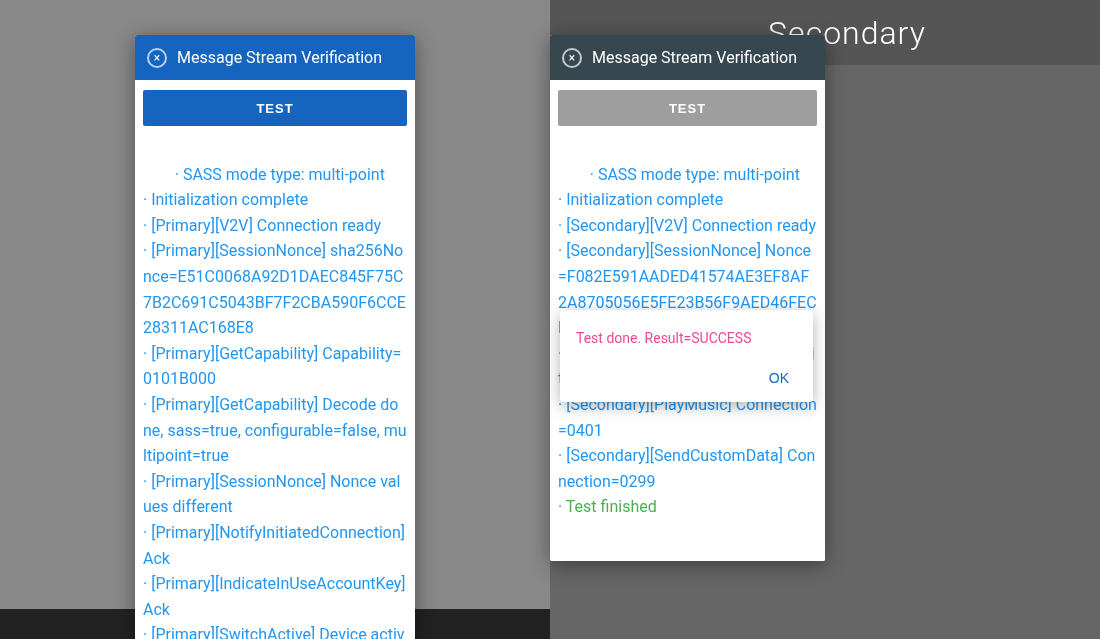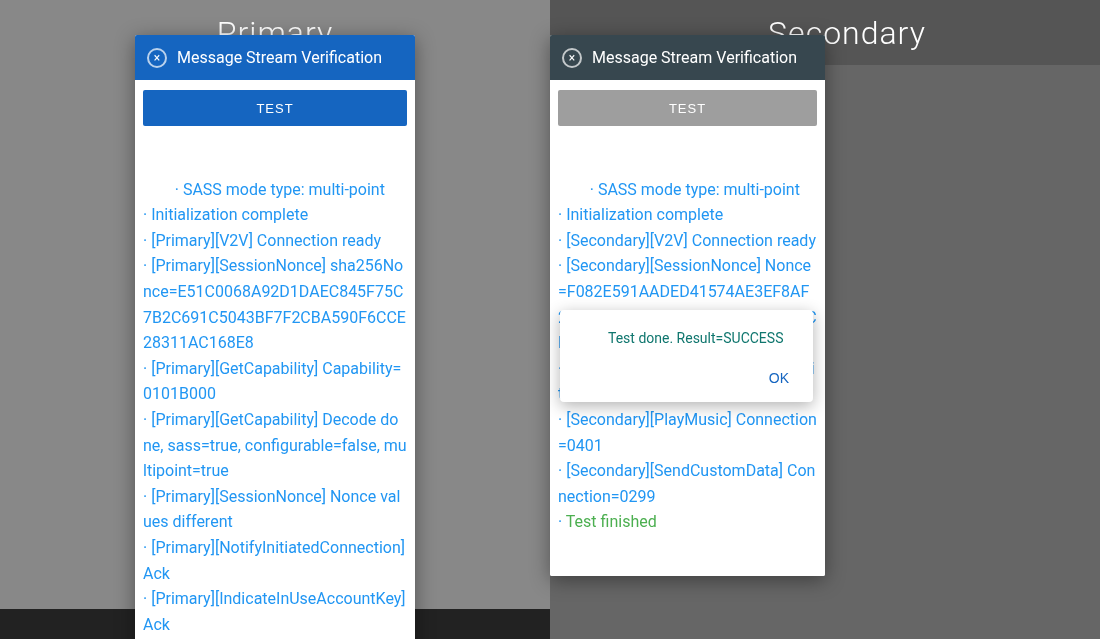--- a/index.html
+++ b/index.html
@@ -86,24 +86,24 @@
     }
 
     .test-button {
       width: 100%;
       height: 36px;
       background: #1565C0;
       color: #fff;
       border: none;
       border-radius: 2px;
       font-size: 13px;
-      font-weight: 400;
+      font-weight: 700;
       letter-spacing: 1px;
       cursor: pointer;
-      margin-bottom: 25px;
+      margin-bottom: 10px;
     }
 
     .test-button-disabled {
       background: #9E9E9E;
       cursor: default;
     }
 
     .log-area {
       font-size: 16px;
       line-height: 1.6;
@@ -157,23 +157,22 @@
       width: 253px;
       background: #fff;
       border-radius: 4px;
       box-shadow: 0 4px 16px rgba(0,0,0,0.3);
       z-index: 20;
       padding: 20px 16px 12px 16px;
     }
 
     .result-text {
       font-size: 14px;
-      color: #0f766e;
+      color: #ec4899;
       margin-bottom: 20px;
-      margin-left: 32px;
     }
 
     .result-ok-btn {
       display: flex;
       justify-content: flex-end;
     }
 
     .ok-button {
       color: #1565C0;
       font-size: 14px;
@@ -190,23 +189,20 @@
       left: 0;
       right: 0;
       height: 30px;
       background: #222;
     }
   </style>
 </head>
 <body>
 
 <div class="panel-left">
-  <div class="panel-title-bar">
-    <span class="panel-title">Primary</span>
-  </div>
 
   <div class="dialog">
     <div class="dialog-titlebar">
       <div class="dialog-close-btn">
         <span>×</span>
       </div>
       <span class="dialog-title">Message Stream Verification</span>
     </div>
     <div class="dialog-body">
       <button class="test-button">TEST</button>

